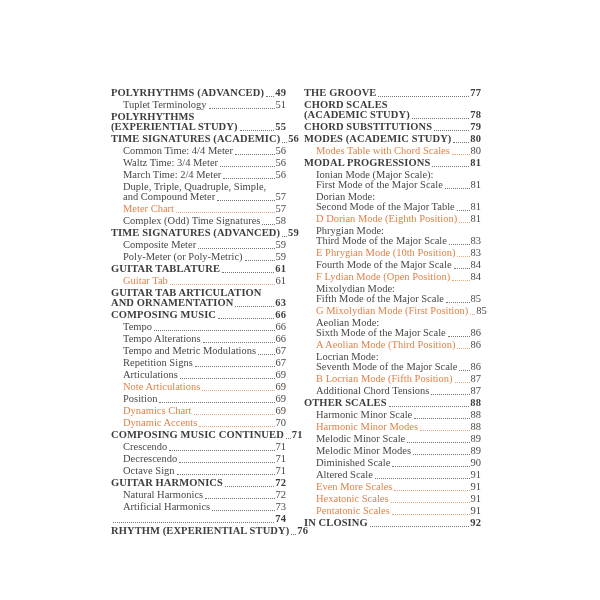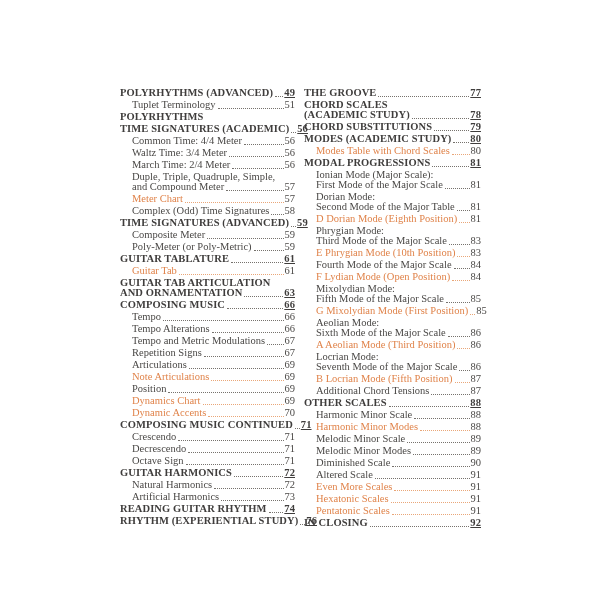--- a/index.html
+++ b/index.html
@@ -12,21 +12,21 @@
     width: 600px;
     height: 600px;
     background: #ffffff;
     overflow: hidden;
     font-family: "Liberation Serif", serif;
   }
   .toc-col {
     position: absolute;
     top: 88px;
   }
-  #col-left  { left: 120px; width: 175px; }
+  #col-left  { left: 111px; width: 175px; }
   #col-right { left: 304px; width: 177px; }
 
   .entry { margin-top: 2px; }
   .entry:first-child { margin-top: 0; }
   .entry.h { margin-top: 2px; }
   .entry.h:first-child { margin-top: 0; }
 
   .row {
     display: flex;
     align-items: baseline;
@@ -51,21 +51,21 @@
     border-bottom: 1px dotted #76726d;
     margin: 0 1px 1.5px 2px;
     align-self: flex-end;
   }
   .entry.a .leader { border-bottom-color: #e9a678; }
 
   .page {
     white-space: nowrap;
     color: #4a4846;
   }
-  .entry.h .page { color: #3f3d3c; text-decoration: underline; }
+  .entry.h .page { color: #3f3d3c; }
 </style>
 </head>
 <body>
 
 <div class="sheet">
   <div class="toc-col" id="col-left">
       <div class="entry h">
         <div class="row">
           <span class="label">POLYRHYTHMS (ADVANCED)</span>
           <span class="leader"></span>
@@ -76,20 +76,25 @@
         <div class="row">
           <span class="label">Tuplet Terminology</span>
           <span class="leader"></span>
           <span class="page">51</span>
         </div>
       </div>
       <div class="entry h">
         <div class="row">
           <span class="label">POLYRHYTHMS</span>
         </div>
+        <div class="row">
+          <span class="label">(EXPERIENTIAL STUDY)</span>
+          <span class="leader"></span>
+          <span class="page">55</span>
+        </div>
       </div>
       <div class="entry h">
         <div class="row">
           <span class="label">TIME SIGNATURES (ACADEMIC)</span>
           <span class="leader"></span>
           <span class="page">56</span>
         </div>
       </div>
       <div class="entry s">
         <div class="row">
@@ -295,21 +300,20 @@
       </div>
       <div class="entry s">
         <div class="row">
           <span class="label">Artificial Harmonics</span>
           <span class="leader"></span>
           <span class="page">73</span>
         </div>
       </div>
       <div class="entry h">
         <div class="row">
-          <span class="label">READING GUITAR RHYTHM</span>
           <span class="leader"></span>
           <span class="page">74</span>
         </div>
       </div>
       <div class="entry h">
         <div class="row">
           <span class="label">RHYTHM (EXPERIENTIAL STUDY)</span>
           <span class="leader"></span>
           <span class="page">76</span>
         </div>

